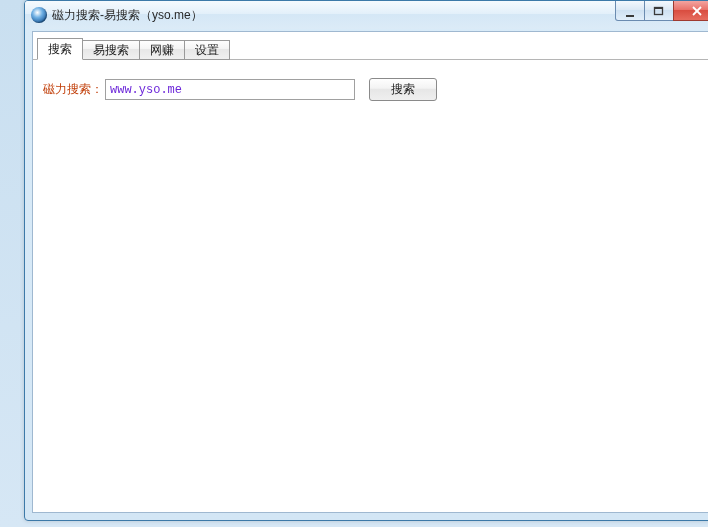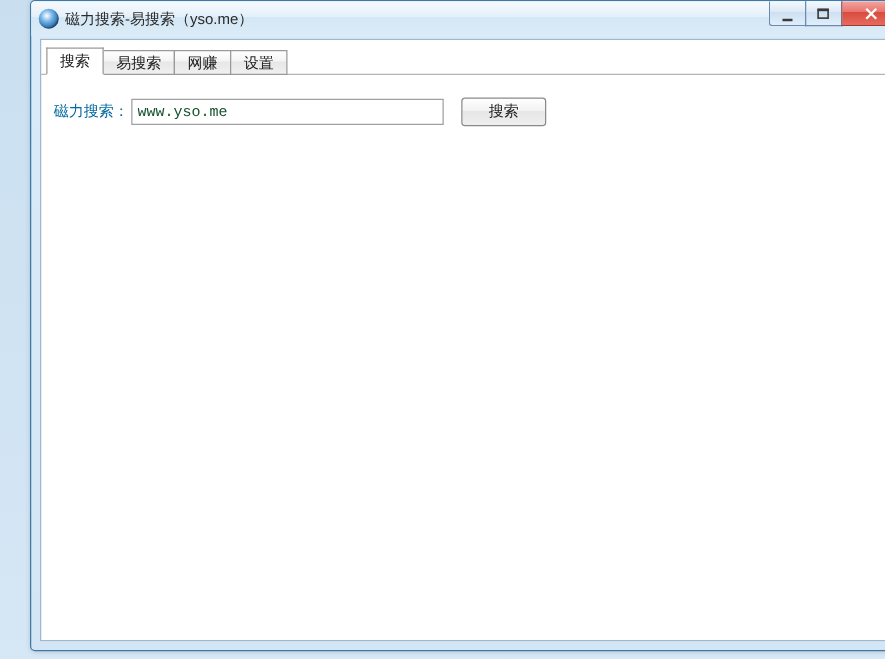--- a/index.html
+++ b/index.html
@@ -133,32 +133,32 @@
     top: 28px;
     bottom: 0;
     padding: 18px 10px;
   }
   .search-row {
     display: flex;
     align-items: center;
   }
   .search-label {
     font-size: 12px;
-    color: #0369a1;
+    color: #c2410c;
     margin-right: 2px;
     white-space: nowrap;
   }
   .search-input {
     width: 250px;
     height: 21px;
     border: 1px solid #a0a0a0;
     background: #ffffff;
     font-family: "Courier New", monospace;
     font-size: 12px;
-    color: #14532d;
+    color: #6d28d9;
     padding: 0 4px;
     box-sizing: border-box;
     outline: none;
   }
   .search-button {
     width: 68px;
     height: 23px;
     margin-left: 14px;
     border: 1px solid #8a8a8a;
     border-radius: 3px;

